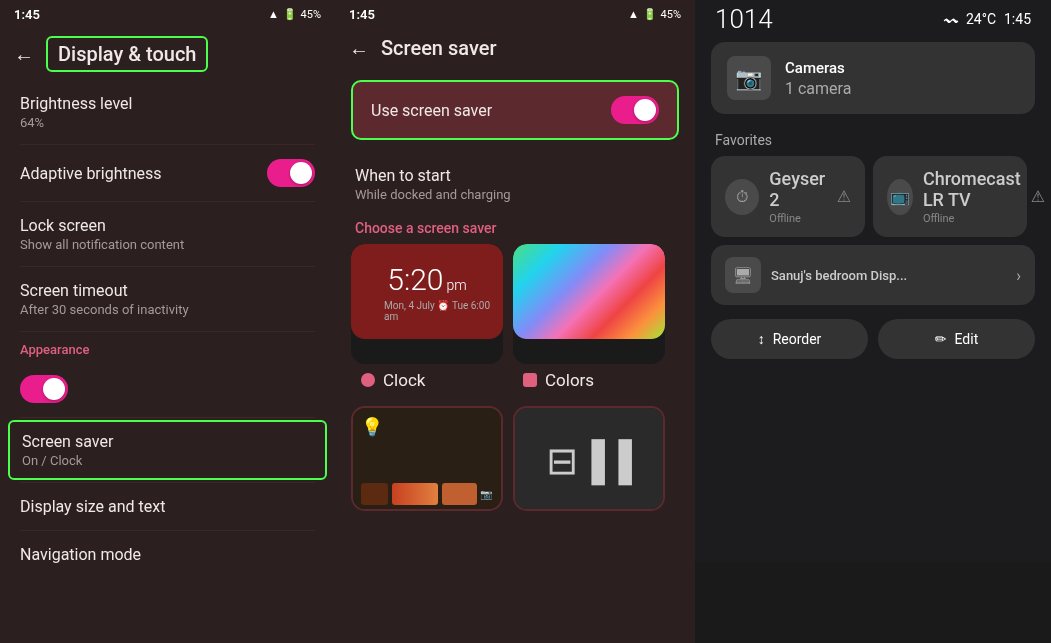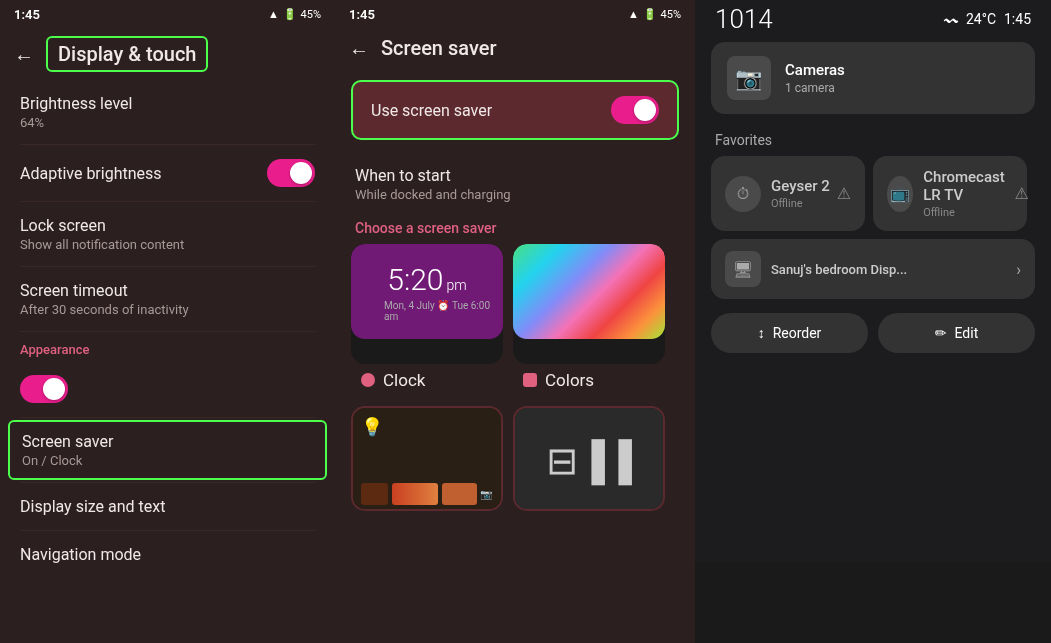--- a/index.html
+++ b/index.html
@@ -243,21 +243,21 @@
     .ss-dot-sq {
       width: 14px;
       height: 14px;
       border-radius: 3px;
       background: #e06080;
       display: inline-block;
     }
 
     
     .clock-card-inner {
-      background: #701a75;
+      background: #7f1d1d;
       border-radius: 14px;
       height: 95px;
       display: flex;
       flex-direction: column;
       align-items: center;
       justify-content: center;
     }
     .clock-time {
       font-size: 30px;
       font-weight: 300;
@@ -387,21 +387,21 @@
       justify-content: center;
       font-size: 22px;
       color: #ccc;
     }
     .device-info .name {
       font-size: 15px;
       font-weight: 500;
       color: #fff;
     }
     .device-info .sub {
-      font-size: 12px;
+      font-size: 16px;
       color: #aaa;
       margin-top: 2px;
     }
 
     .favorites-label {
       padding: 14px 20px 8px;
       font-size: 14px;
       color: #aaa;
     }
 
@@ -432,21 +432,21 @@
       height: 36px;
       background: #4a4a4a;
       border-radius: 50%;
       display: flex;
       align-items: center;
       justify-content: center;
       font-size: 16px;
       color: #aaa;
     }
     .fav-card .info .name {
-      font-size: 15px;
+      font-size: 18px;
       color: #ccc;
       font-weight: 500;
     }
     .fav-card .info .sub {
       font-size: 11px;
       color: #888;
       margin-top: 2px;
     }
     .fav-card .warn-icon {
       font-size: 16px;

